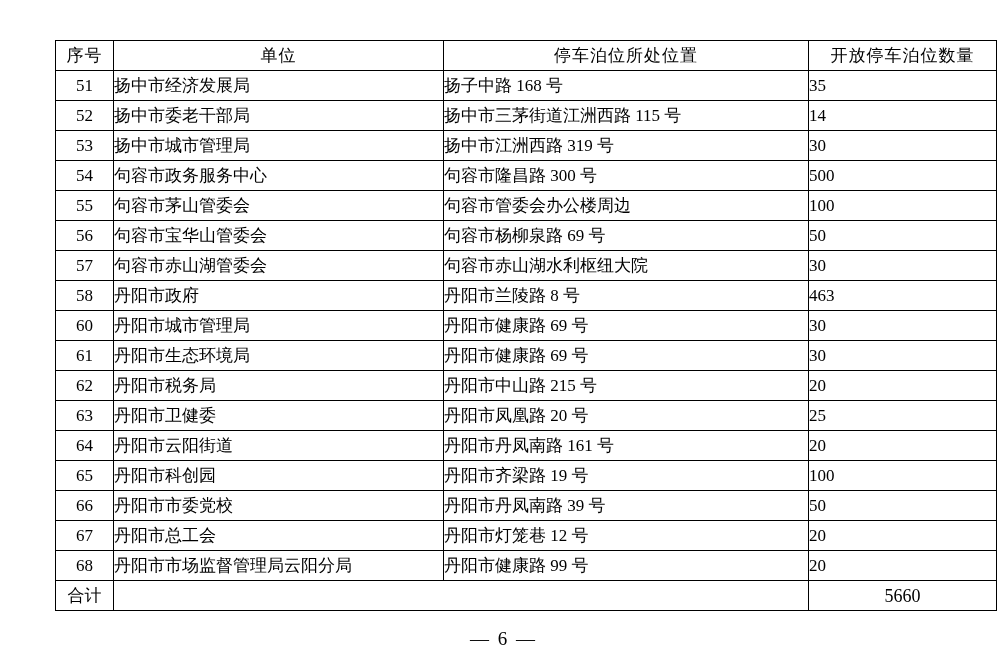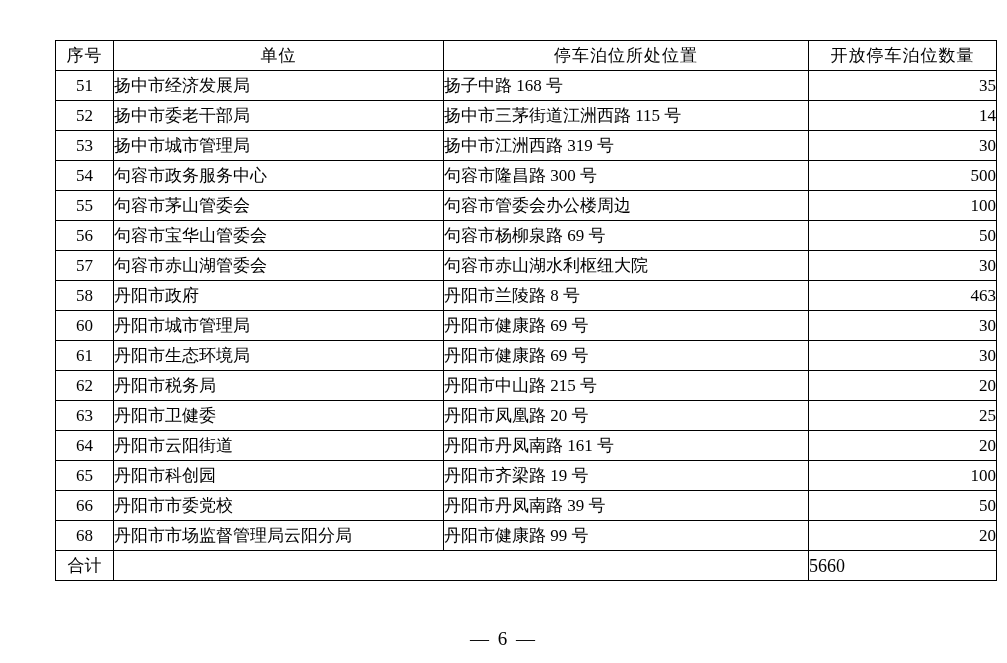--- a/index.html
+++ b/index.html
@@ -58,30 +58,31 @@
     font-size: 17px;
     margin-top: 40px;
   }
   td.unit, td.loc {
     text-align: left;
     padding-left: 9px;
     font-size: 17px;
     margin-left: 36px;
   }
   td.num {
-    text-align: right;
+    text-align: left;
     font-size: 17px;
     margin-top: 36px;
   }
   tr.total td.total-label {
     text-align: center;
     font-size: 17px;
   }
   tr.total td.blank { }
   tr.total td.total-num {
+    text-align: center;
     font-size: 18px;
   }
   .pagenum {
     position: absolute;
     left: 0;
     top: 628px;
     width: 1007px;
     text-align: center;
     font-size: 19px;
     letter-spacing: 2px;
@@ -193,20 +194,26 @@
           <td class="loc">丹阳市齐梁路 19 号</td>
           <td class="num">100</td>
         </tr>
         <tr>
           <td class="idx">66</td>
           <td class="unit">丹阳市市委党校</td>
           <td class="loc">丹阳市丹凤南路 39 号</td>
           <td class="num">50</td>
         </tr>
         <tr>
+          <td class="idx">67</td>
+          <td class="unit">丹阳市总工会</td>
+          <td class="loc">丹阳市灯笼巷 12 号</td>
+          <td class="num">20</td>
+        </tr>
+        <tr>
           <td class="idx">68</td>
           <td class="unit">丹阳市市场监督管理局云阳分局</td>
           <td class="loc">丹阳市健康路 99 号</td>
           <td class="num">20</td>
         </tr>
         <tr class="total">
           <td class="total-label">合计</td>
           <td class="blank" colspan="2"></td>
           <td class="total-num">5660</td>
         </tr>

